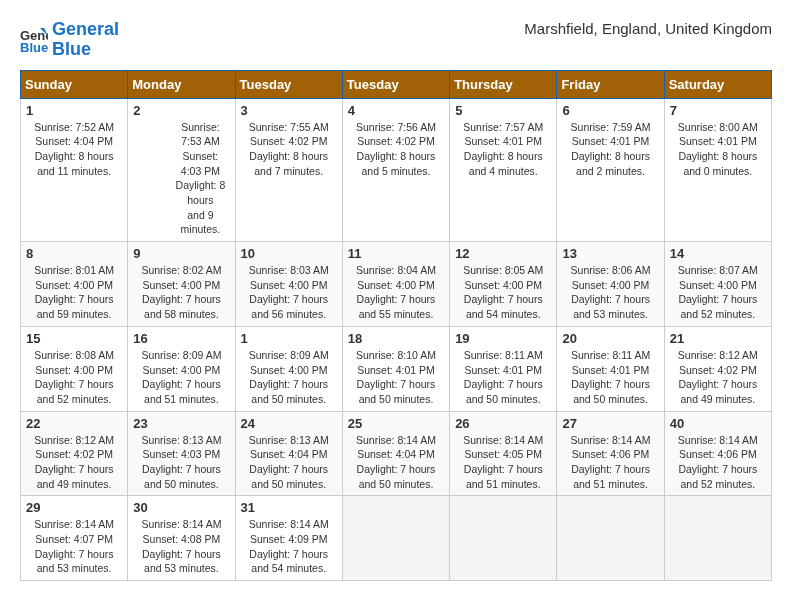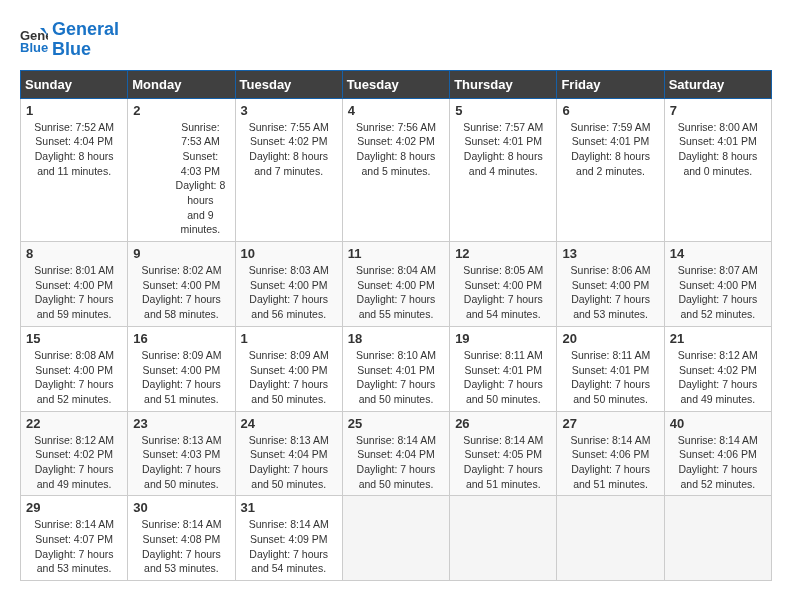--- a/index.html
+++ b/index.html
@@ -42,21 +42,21 @@
     .subtitle {
       font-size: 15px;
       color: #333;
     }
     .calendar {
       width: 100%;
       border-collapse: collapse;
       border: 1px solid #ccc;
     }
     .calendar th {
-      background: #404040;
+      background: #a16207;
       color: #fff;
       font-size: 13px;
       font-weight: bold;
       padding: 6px 4px;
       text-align: left;
       border: 1px solid #1560a8;
     }
     .calendar td {
       vertical-align: top;
       border: 1px solid #ccc;
@@ -95,20 +95,21 @@
       <polygon points="20,2 28,10 24,2" fill="#1a73c6"></polygon>
     </svg>
     <div>
       <div class="logo-text">
         <span>General</span><br>
         <span>Blue</span>
       </div>
     </div>
   </div>
   <div class="title-block">
+    <div class="subtitle">Marshfield, England, United Kingdom</div>
   </div>
 </div>
 
 <table class="calendar">
   <thead>
     <tr id="header-row">
         <th>Sunday</th>
         <th>Monday</th>
         <th>Tuesday</th>
         <th>Tuesday</th>

